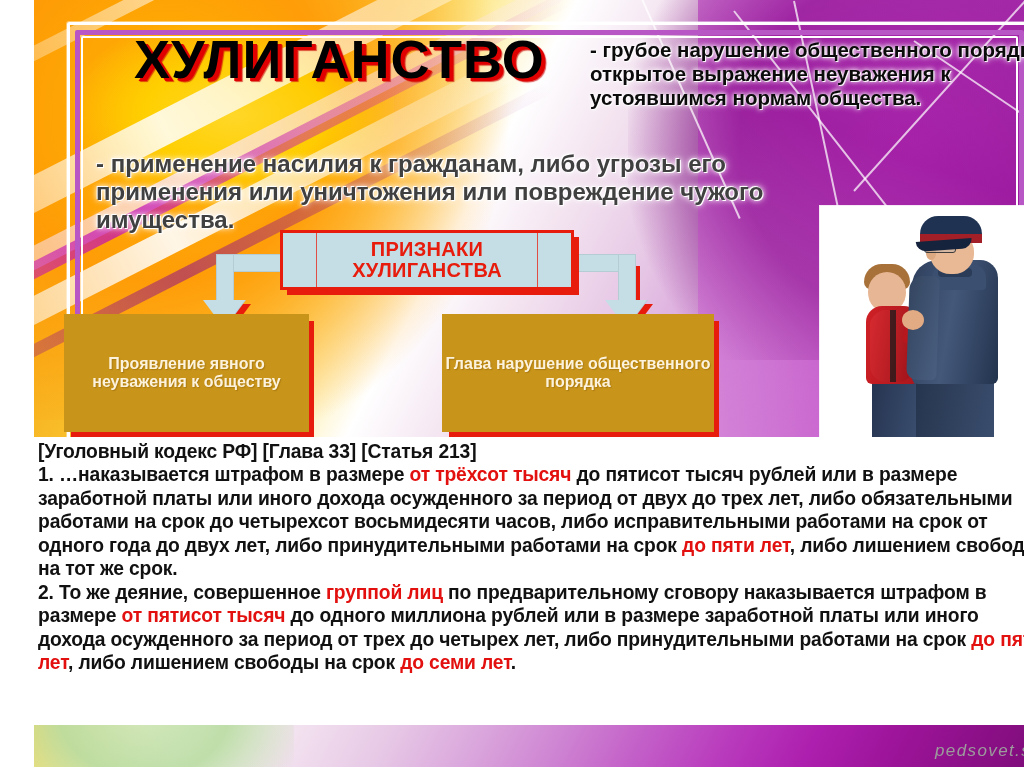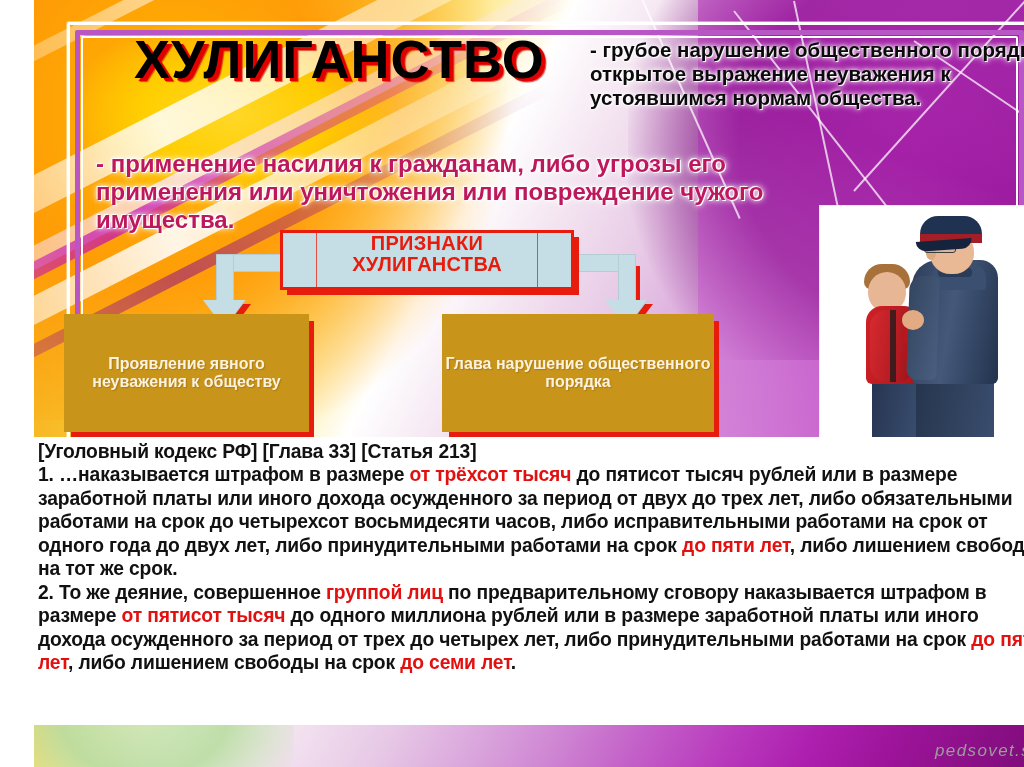--- a/index.html
+++ b/index.html
@@ -90,31 +90,31 @@
     position:absolute;left:556px;top:38px;width:470px;
     font-size:20.5px;font-weight:bold;line-height:1.16;
     color:#0b0b0b;
     text-shadow:0 0 4px #fff, 0 0 7px #fff, 1px 1px 0 rgba(255,255,255,.9);
   }
 
   
   .def-blue{
     position:absolute;left:62px;top:150px;width:700px;
     font-size:24px;font-weight:bold;line-height:1.17;
-    color:#be185d;
+    color:#404040;
     text-shadow:0 0 5px #fff,0 0 9px #fff,1px 1px 0 #fff,-1px -1px 0 #fff;
   }
 
   
   .diagram{position:absolute;left:0;top:226px;width:700px;height:212px;}
   .node-top{
     position:absolute;left:246px;top:4px;width:288px;height:54px;
     background:#c5dee5;border:3px solid #e81c0c;
     box-shadow:6px 6px 0 -1px #e81c0c;
-    display:flex;align-items:flex-start;justify-content:center;
+    display:flex;align-items:center;justify-content:center;
   }
   .node-top .lbl{
     color:#e81c0c;font-weight:bold;font-size:20px;line-height:1.05;
     text-align:center;letter-spacing:.3px;
   }
   .node-top .seg{position:absolute;top:0;bottom:0;width:1px;background:#e81c0c;opacity:.75;}
   .seg-l{left:33px;} .seg-r{right:33px;}
 
   .connector{position:absolute;background:#c5dee5;border:1px solid #b6ccd4;}
   .conn-shadow{position:absolute;background:#e81c0c;}

